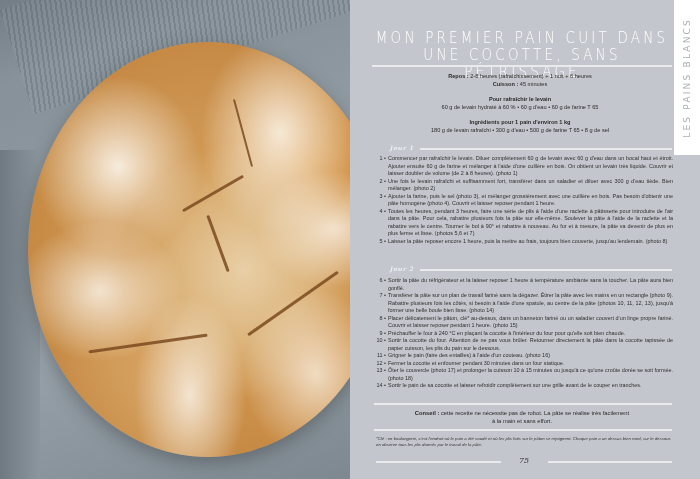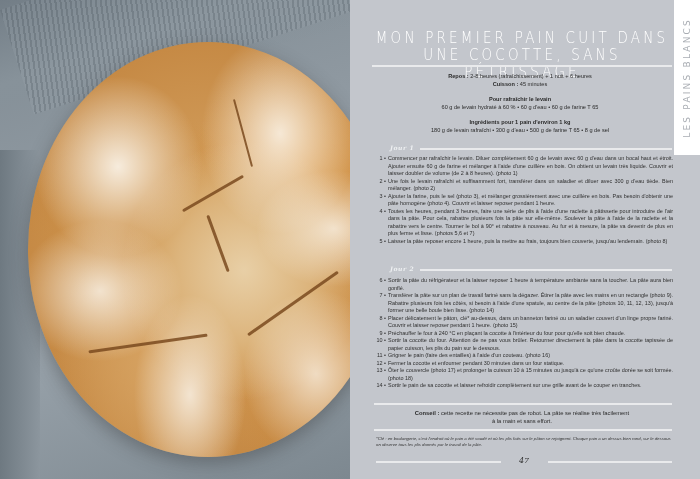--- a/index.html
+++ b/index.html
@@ -206,15 +206,15 @@
   <div class="rule" style="left:24px;top:403px;width:298px;"></div>
   <div class="tip" style="top:409px;">
     <div><b>Conseil :</b> <span>cette recette ne nécessite pas de robot. La pâte se réalise très facilement</span></div>
     <div>à la main et sans effort.</div>
   </div>
   <div class="rule" style="left:24px;top:429px;width:298px;"></div>
 
   <div class="footnote" style="top:436px;">*Clé : en boulangerie, c'est l'endroit où le pain a été soudé et où les plis faits sur le pâton se rejoignent. Chaque pain a un dessus bien rond, sur le dessous on observe tous les plis donnés par le travail de la pâte.</div>
 
   <div class="rule" style="left:26px;top:461px;width:125px;height:1.5px;"></div>
-  <div class="pageno">47</div>
+  <div class="pageno">75</div>
   <div class="rule" style="left:198px;top:461px;width:124px;height:1.5px;"></div>
 </div>
 
 </body></html>

